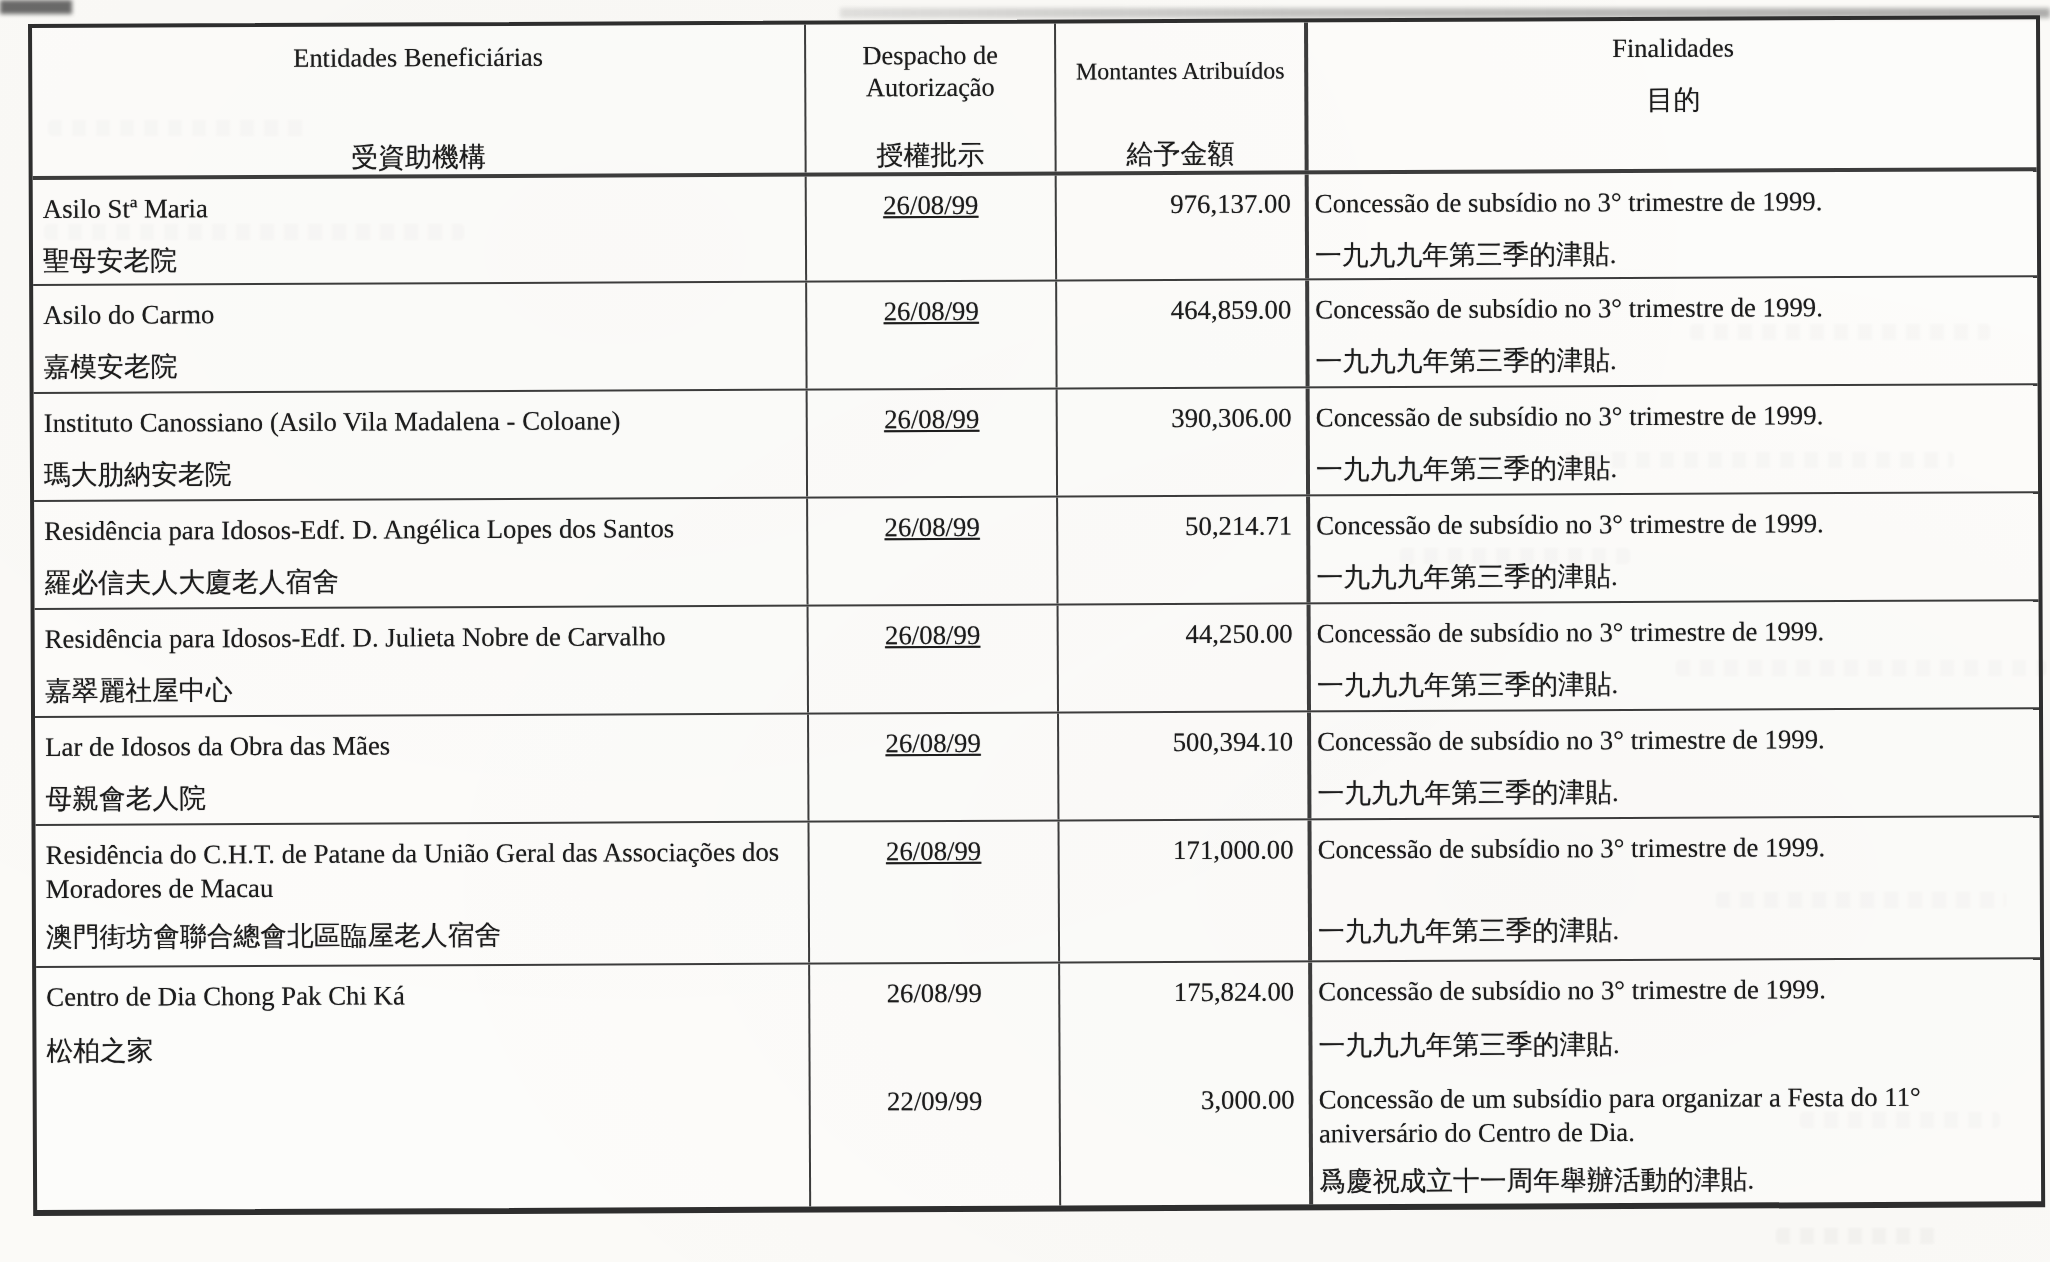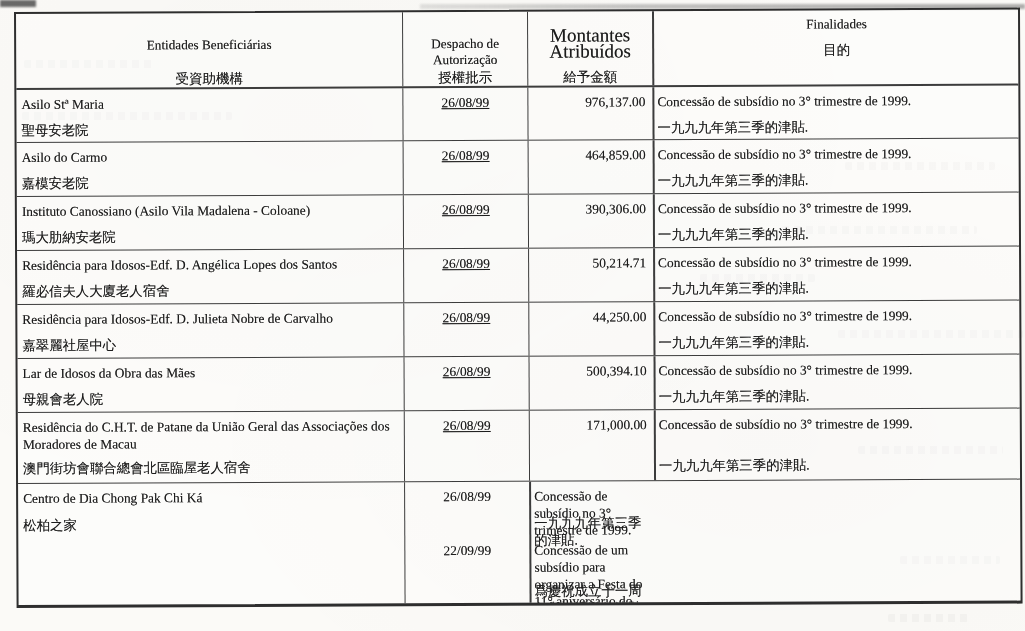--- a/index.html
+++ b/index.html
@@ -47,21 +47,21 @@
   .trow.tall  { height: 71px; }
   .trow.dbl   { height: 122px; border-top-width: 1px; }
   .trow.body-after-header { border-top-width: 2px; }
 
   .cell { position: relative; overflow: hidden; }
   .cell + .cell { border-left: 1px solid #3c3c3c; }
   .cell.purpose { border-left-width: 2px; }
 
   
   .hcell { display: flex; flex-direction: column; align-items: center; text-align: center; }
-  .hcell .pt { margin-top: 24px; font-size: 13.2px; line-height: 16px; }
+  .hcell .pt { margin-top: 8px; font-size: 13.2px; line-height: 16px; }
   .hcell .zh { margin-top: auto; font-size: 13.5px; }
   .hcell.montantes .pt { margin-top: 16px; }
 
   
   .pt, .zh {
     font-size: 13.4px; line-height: 17px;
     text-shadow: 0 0 .45px rgba(20,20,20,.55);
     white-space: normal;
   }
   .entity .pt { margin: 6px 6px 0 5px; }
@@ -106,21 +106,21 @@
   <div class="trow header">
     <div class="cell hcell">
       <div class="pt">Entidades Beneficiárias</div>
       <div class="zh">受資助機構</div>
     </div>
     <div class="cell hcell">
       <div class="pt" style="max-width:95px;">Despacho de Autorização</div>
       <div class="zh">授權批示</div>
     </div>
     <div class="cell hcell montantes">
-      <div class="pt" style="font-size:19px;">Montantes Atribuídos</div>
+      <div class="pt" style="font-size:12px;">Montantes Atribuídos</div>
       <div class="zh">給予金額</div>
     </div>
     <div class="cell hcell purpose">
       <div class="pt">Finalidades</div>
       <div class="zh">目的</div>
     </div>
   </div>
 
   <div class="trow body body-after-header">
     <div class="cell entity">
@@ -242,20 +242,24 @@
   </div>
 
   <div class="trow dbl">
     <div class="cell entity">
       <div class="abs y1 pt">Centro de Dia Chong Pak Chi Ká</div>
       <div class="abs y2 zh">松柏之家</div>
     </div>
     <div class="cell date-cell">
       <div class="abs y1 pt">26/08/99</div>
       <div class="abs y3 pt">22/09/99</div>
+    </div>
+    <div class="cell amount-cell">
+      <div class="abs y1 pt">175,824.00</div>
+      <div class="abs y3 pt">3,000.00</div>
     </div>
     <div class="cell purpose">
       <div class="abs y1 pt">Concessão de subsídio no 3° trimestre de 1999.</div>
       <div class="abs y2 zh">一九九九年第三季的津貼.</div>
       <div class="abs y3 pt">Concessão de um subsídio para organizar a Festa do 11° aniversário do Centro de Dia.</div>
       <div class="abs y4 zh">爲慶祝成立十一周年舉辦活動的津貼.</div>
     </div>
   </div>
 
 </div>

